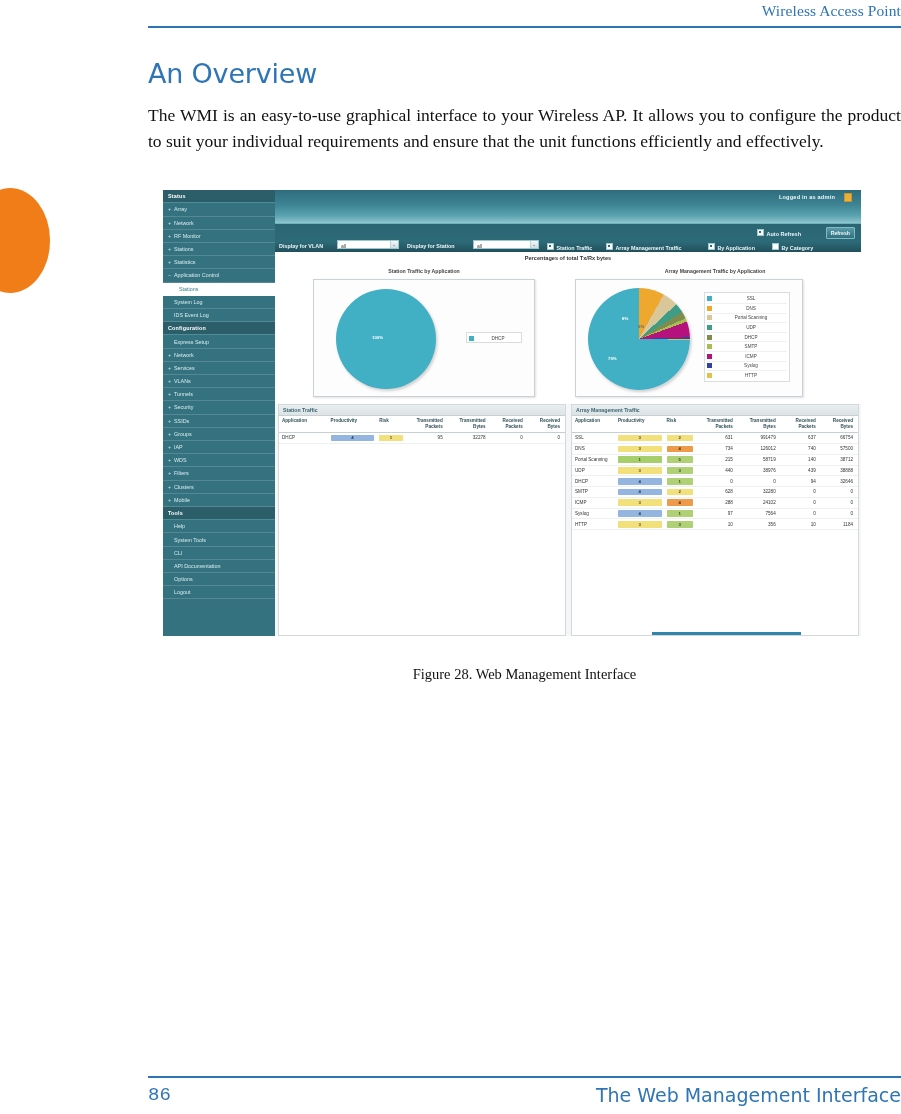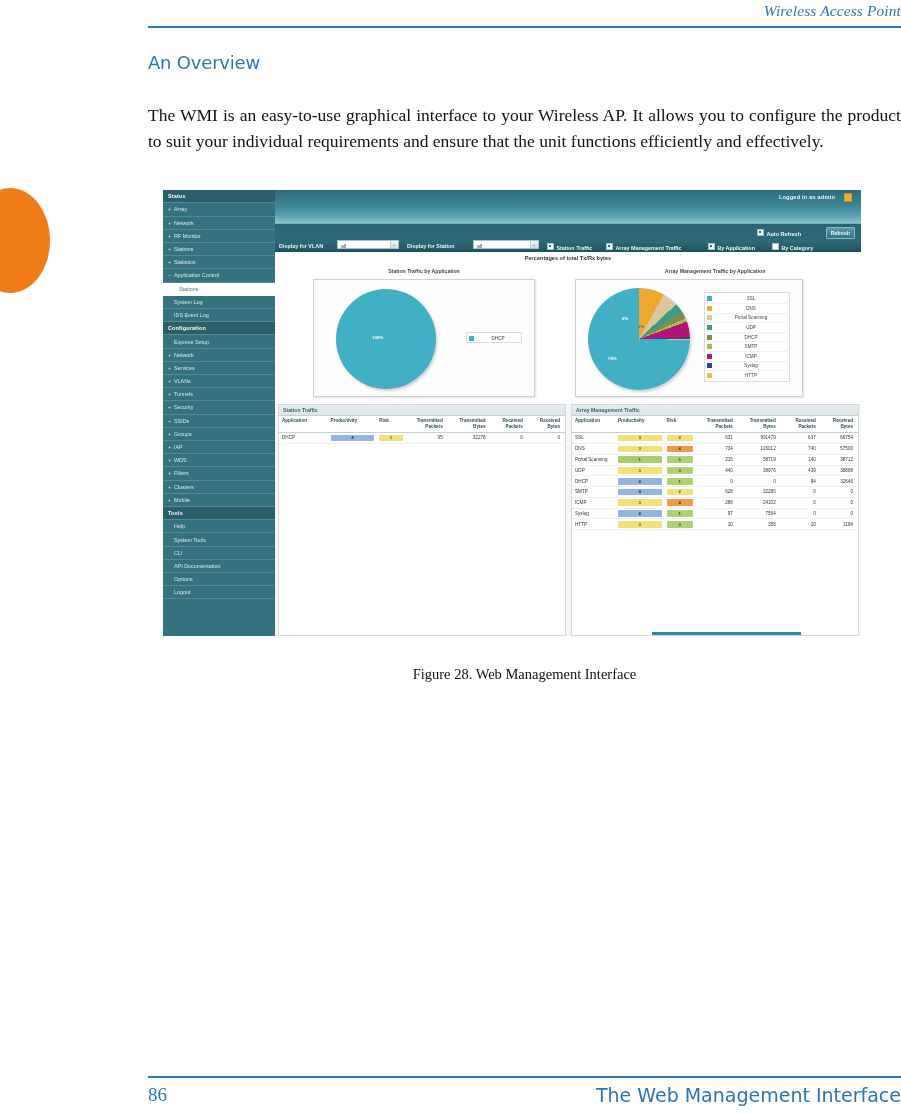--- a/index.html
+++ b/index.html
@@ -12,21 +12,20 @@
     position: relative;
     font-family: "Liberation Serif", serif;
     overflow: hidden;
   }
 
   
   .page-header {
     position: absolute;
     left: 148px; top: 2px; width: 753px;
     text-align: right;
-    font-style: italic;
   }
   .page-header .hdr-text {
     font-family: "Liberation Serif", serif;
     font-size: 15.5px;
     color: #2E75B6;
     letter-spacing: .1px;
   }
   .rule-top {
     position: absolute;
     left: 148px; top: 26px; width: 753px; height: 2.2px;
@@ -38,21 +37,21 @@
     width: 80px; height: 105px;
     background: #F07D18;
     border-radius: 40px / 52px;
   }
 
   
   .section-title {
     position: absolute;
     left: 148px; top: 40px;
     font-family: "DejaVu Sans", sans-serif;
-    font-size: 18px;
+    font-size: 27px;
     font-weight: normal;
     color: #2E75B6;
     letter-spacing: -.2px;
   }
   .body-copy {
     position: absolute;
     left: 148px; top: 84px; width: 753px;
     font-family: "Liberation Serif", serif;
     font-size: 17.5px;
     line-height: 26.5px;
@@ -669,14 +668,14 @@
         </div>
 
       </div>
     </div>
   </div>
 </div>
 
 <div class="figure-caption">Figure 28. Web Management Interface</div>
 
 <div style="position:absolute; left:148px; top:1076px; width:753px; height:2.2px; background:#2E75B6;"></div>
-<div style="position:absolute; left:148px; top:1084px; font-family:Liberation Serif, serif; font-size:19px; color:#2E75B6;">86</div>
+<div style="position:absolute; left:148px; top:1084px; font-family:Liberation Mono, monospace; font-size:19px; color:#2E75B6;">86</div>
 <div style="position:absolute; left:148px; top:1084px; width:753px; text-align:right; font-family:'DejaVu Sans',sans-serif; font-size:19px; color:#2E75B6;">The Web Management Interface</div>
 
 </body></html>

